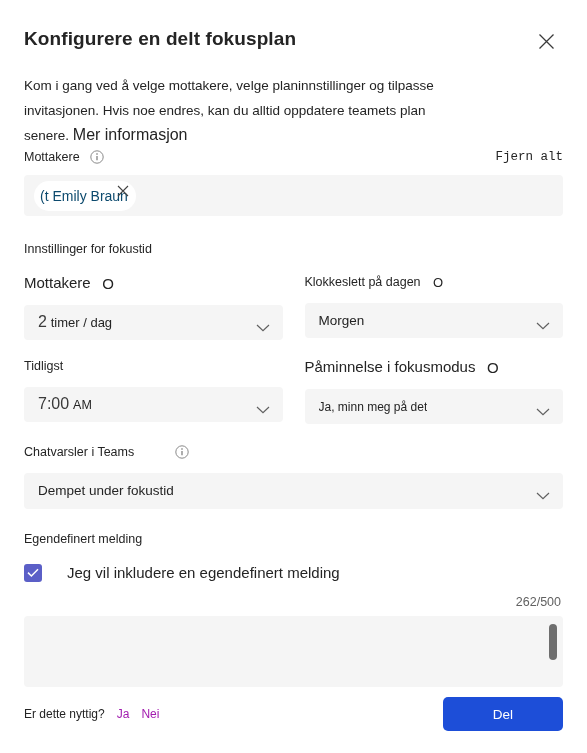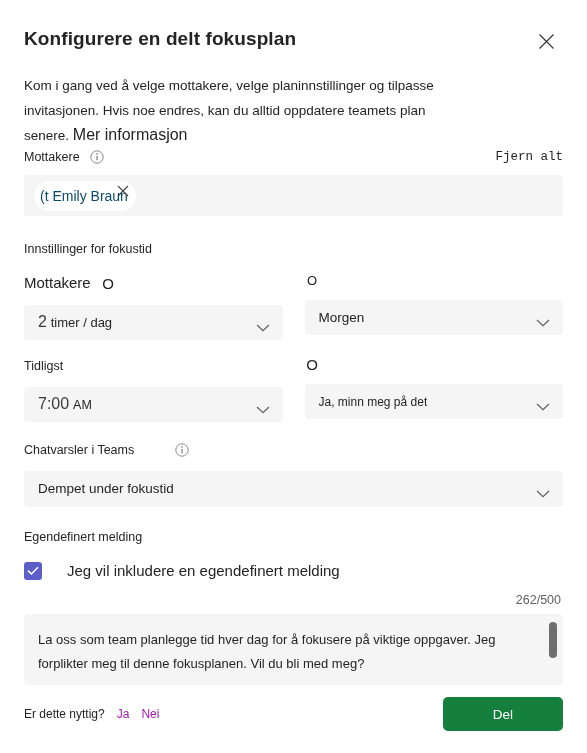--- a/index.html
+++ b/index.html
@@ -296,21 +296,21 @@
   .feedback-btn {
     font-size: 12px;
     color: #a21caf;
     background: none;
     border: none;
     padding: 0;
     cursor: pointer;
     font-family: inherit;
   }
   .primary-btn {
-    background: #15803d;
+    background: #1d4ed8;
     color: #ffffff;
     border: none;
     border-radius: 5px;
     width: 120px;
     height: 34px;
     font-size: 13.5px;
     font-family: inherit;
     cursor: pointer;
   }
 </style>
@@ -380,20 +380,21 @@
         <span class="chevron">
           <svg width="14" height="9" viewBox="0 0 14 9">
               <path d="M1 1.5 L7 7.2 L13 1.5" stroke="#616161" stroke-width="1.2" fill="none"></path>
             </svg>
         </span>
       </div>
     </div>
 
     <div class="select-field">
       <span class="field-label">
+        <span>Klokkeslett på dagen</span>
         <span class="info-icon">
             <span class="info-o" style="font-size:13px">O</span>
           </span>
       </span>
       <div class="select-box">
         <span class="select-value">Morgen</span>
         <span class="chevron">
           <svg width="14" height="9" viewBox="0 0 14 9">
               <path d="M1 1.5 L7 7.2 L13 1.5" stroke="#616161" stroke-width="1.2" fill="none"></path>
             </svg>
@@ -413,20 +414,21 @@
         <span class="chevron">
           <svg width="14" height="9" viewBox="0 0 14 9">
               <path d="M1 1.5 L7 7.2 L13 1.5" stroke="#616161" stroke-width="1.2" fill="none"></path>
             </svg>
         </span>
       </div>
     </div>
 
     <div class="select-field">
       <span class="field-label label-lg">
+        <span>Påminnelse i fokusmodus</span>
         <span class="info-icon">
             <span class="info-o">O</span>
           </span>
       </span>
       <div class="select-box">
         <span class="select-value sm">Ja, minn meg på det</span>
         <span class="chevron">
           <svg width="14" height="9" viewBox="0 0 14 9">
               <path d="M1 1.5 L7 7.2 L13 1.5" stroke="#616161" stroke-width="1.2" fill="none"></path>
             </svg>
@@ -466,21 +468,20 @@
               <path d="M1 4.6 L4.4 8 L11 1.3" stroke="#ffffff" stroke-width="1.5" fill="none"></path>
             </svg>
         </span>
       </span>
       <span class="checkbox-label">Jeg vil inkludere en egendefinert melding</span>
     </div>
 
     <div class="char-count">262/500</div>
 
     <div class="textarea-wrap">
-      <div class="textarea-text">La oss som team planlegge tid hver dag for å fokusere på viktige oppgaver. Jeg forplikter meg til denne fokusplanen. Vil du bli med meg?</div>
       <div class="scrollbar-track">
         <div class="scrollbar-thumb"></div>
       </div>
     </div>
   </div>
 
   <div class="footer">
     <div class="feedback">
       <span class="feedback-q">Er dette nyttig?</span>
       <button class="feedback-btn">Ja</button>

